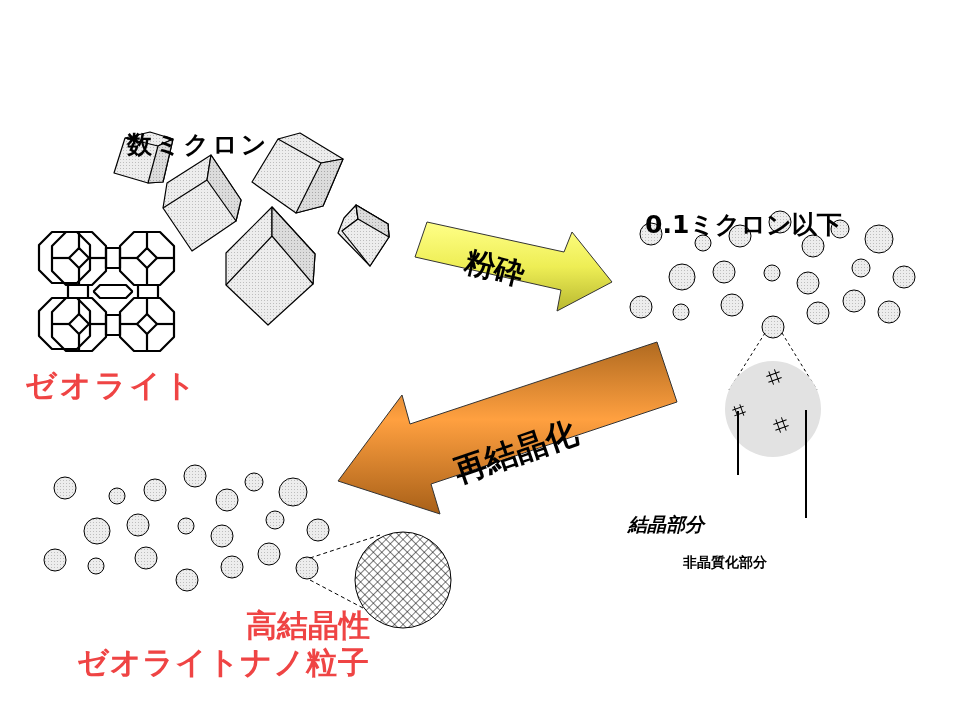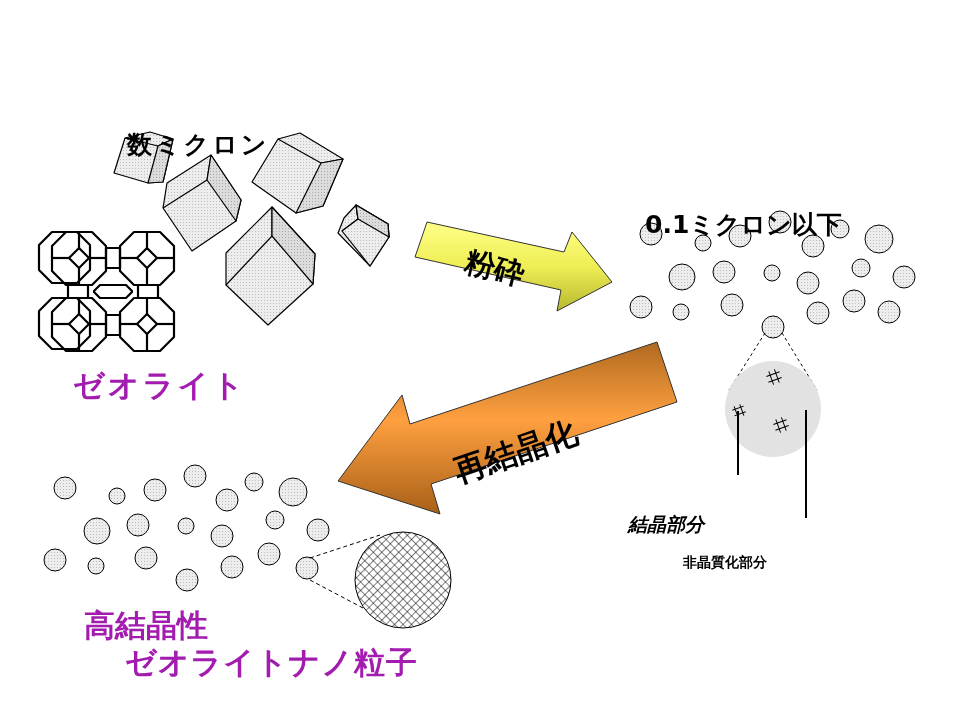--- a/index.html
+++ b/index.html
@@ -1,26 +1,26 @@
 <!DOCTYPE html>
 <html><head>
 <meta charset="utf-8">
 <style>
   html, body { margin:0; padding:0; background:#ffffff; }
   body { width:960px; height:720px; position:relative; overflow:hidden;
          font-family:"DejaVu Sans", sans-serif; }
   .lbl { position:absolute; font-weight:bold; white-space:nowrap; }
   .black { color:#000;margin-top:36px; }
-  .red { color:#a21caf;margin-left:48px; }
+  .red { color:#ef4444; }
   #title-micron { left:127px; top:92px; font-size:25px; letter-spacing:3px; }
   #title-sub { left:645px; top:172px; font-size:25px; }
   #zeolite-label { left:25px; top:365px; font-size:31px; letter-spacing:3px; }
   #crystal-label { left:628px; top:476px; font-size:19px;font-style:italic; }
   #amorph-label { left:683px; top:518px; font-size:14px; }
-  #nano-line1 { left:0; width:370px; text-align:left; top:605px; font-size:31px;padding-left:36px; }
+  #nano-line1 { left:0; width:370px; text-align:right; top:605px; font-size:31px; }
   #nano-line2 { left:0; width:370px; text-align:right; top:642px; font-size:31px; letter-spacing:1px; }
   svg#scene { position:absolute; left:0; top:0; }
   .arrow-text { font-family:"DejaVu Sans", sans-serif; font-weight:bold; }
 </style>
 </head>
 <body>
 
 <svg id="scene" width="960" height="720" viewBox="0 0 960 720">
   <defs>
     <pattern id="dots" width="3" height="3" patternUnits="userSpaceOnUse">

